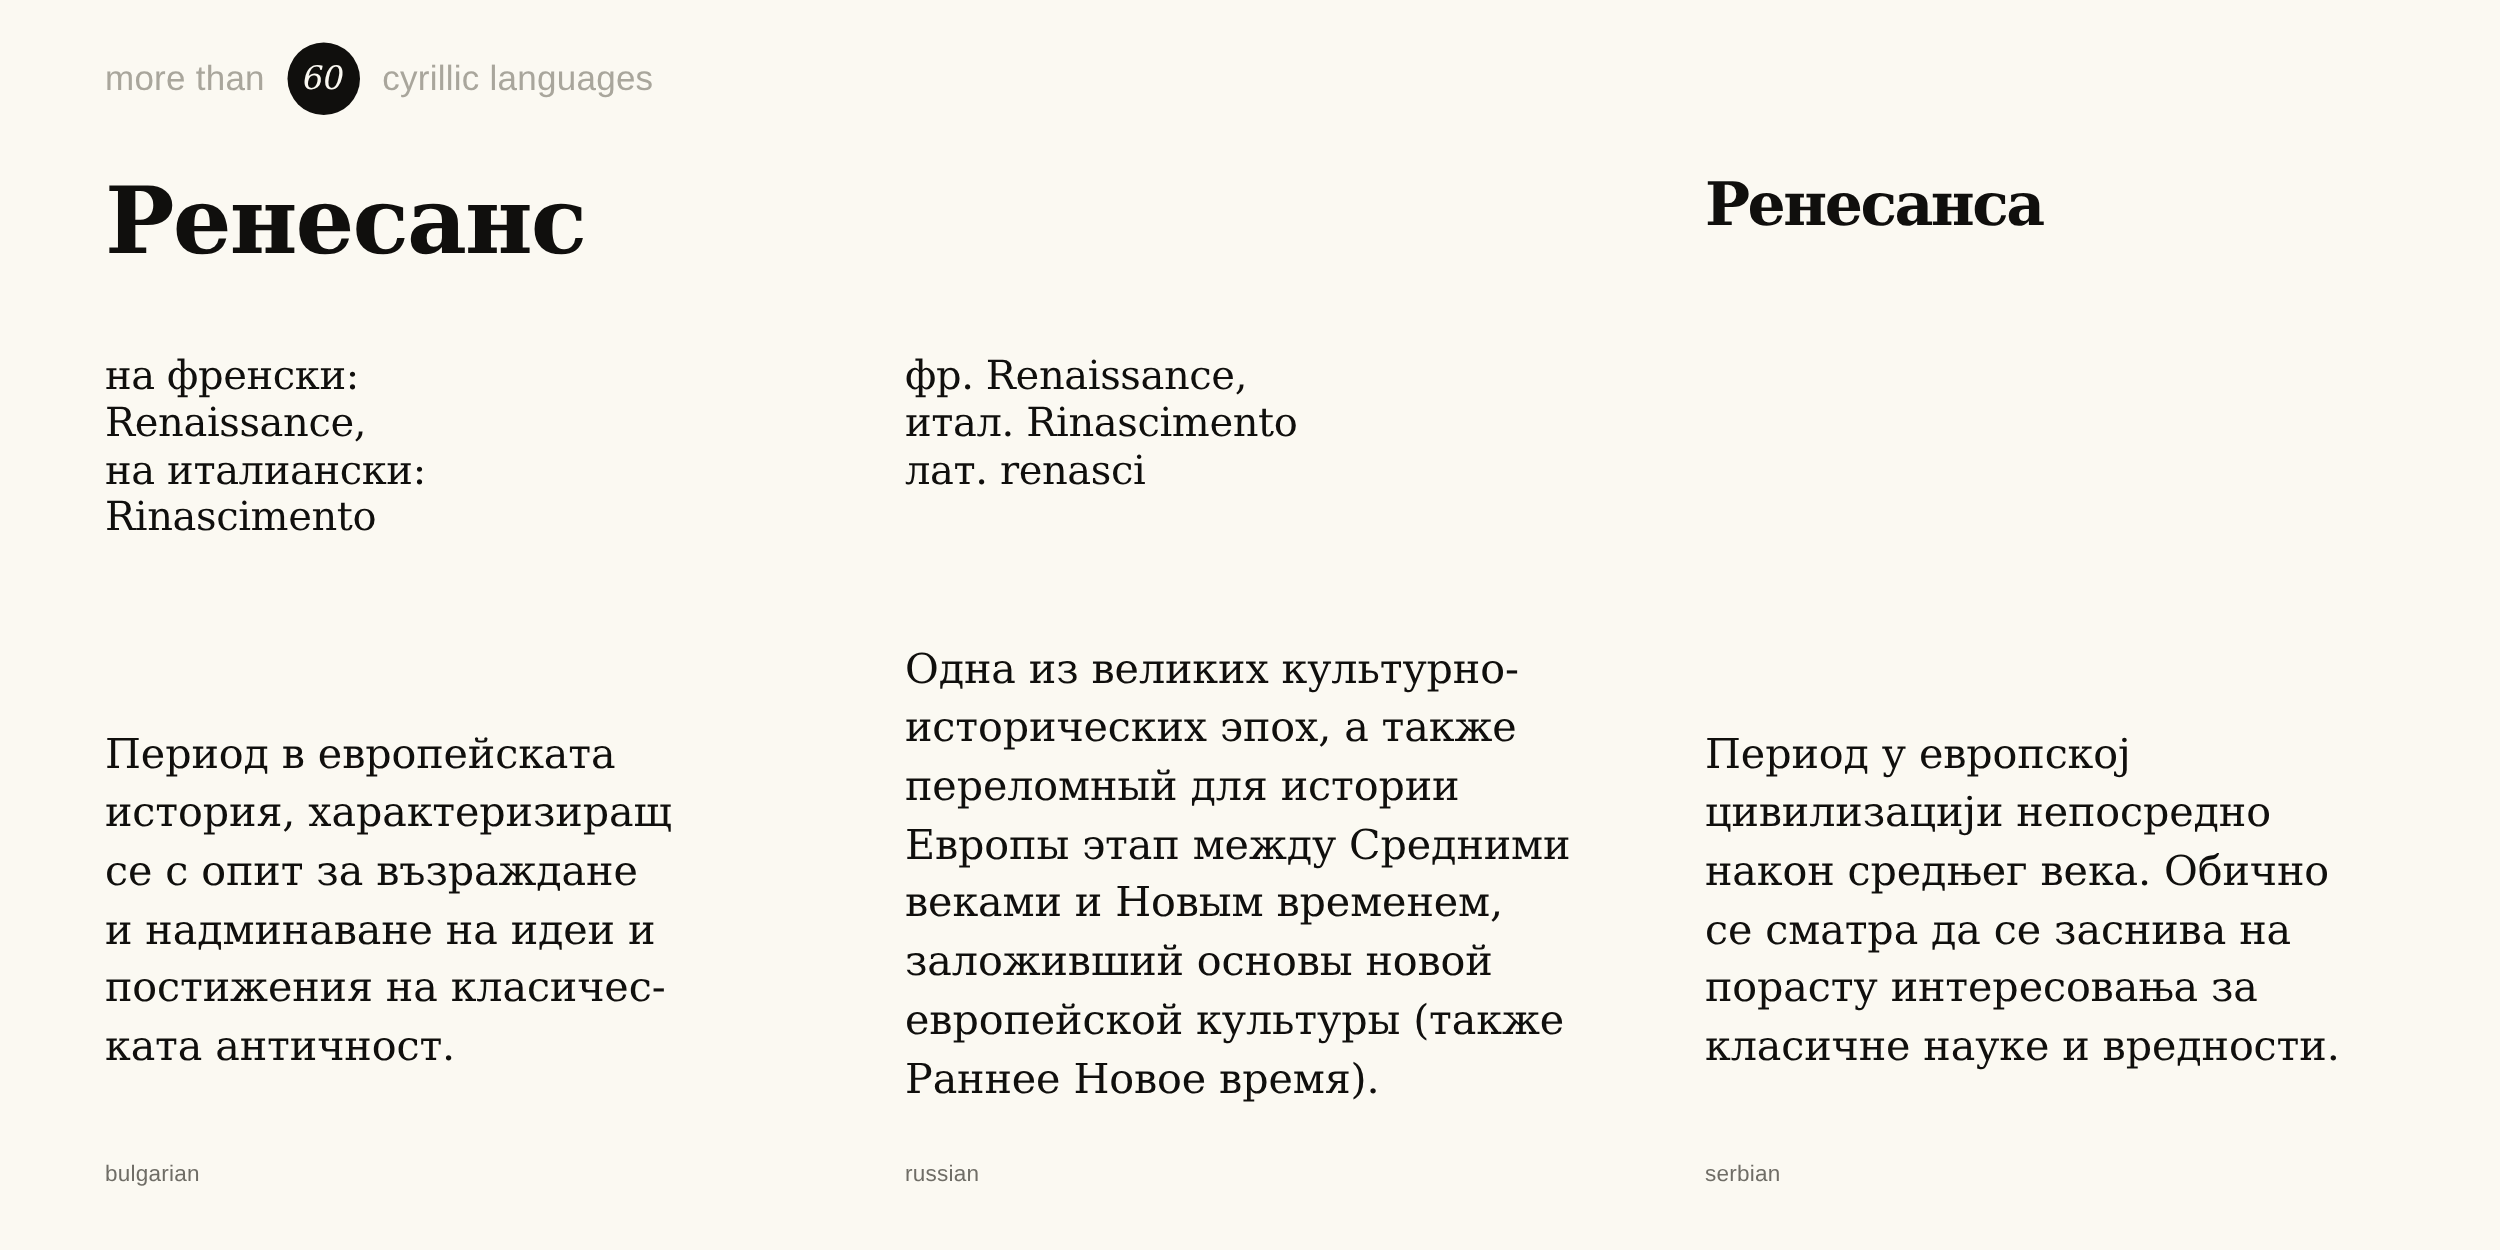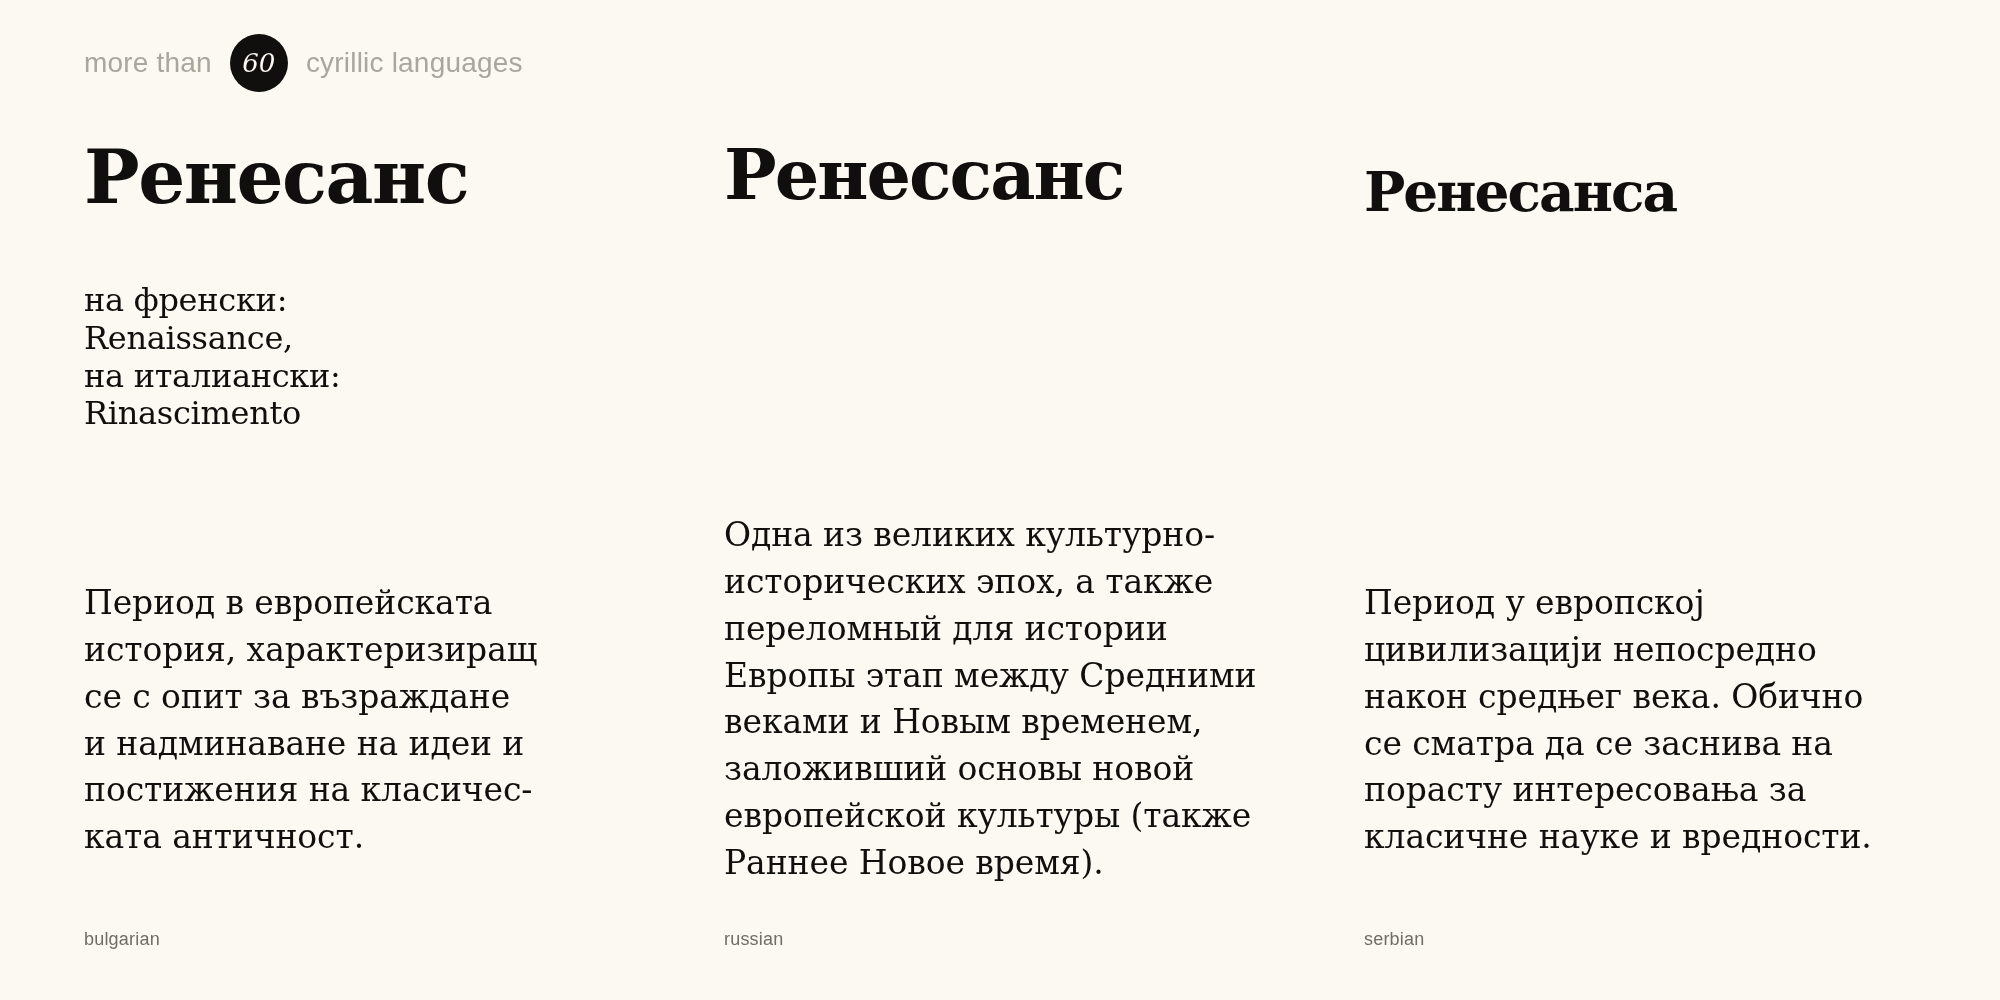--- a/index.html
+++ b/index.html
@@ -76,21 +76,21 @@
     line-height: 1;
     color: #100f0d;
     letter-spacing: -1.5px;
     white-space: nowrap;
     margin: 0;
     height: 110px;
     display: flex;
     align-items: flex-start;
   }
   .headline.wide { font-size: 70px; letter-spacing: -2px; }
-  .headline.widest { font-size: 55px; letter-spacing: -2px; margin-top: 24px; }
+  .headline.widest { font-size: 48px; letter-spacing: -2px; }
 
   .subhead {
     font-family: "DejaVu Serif", serif;
     font-weight: normal;
     font-size: 32px;
     line-height: 1.18;
     color: #100f0d;
     margin: 0;
     white-space: pre-line;
     letter-spacing: -0.3px;
@@ -156,22 +156,24 @@
 история, характеризиращ
 се с опит за възраждане
 и надминаване на идеи и
 постижения на класичес-
 ката античност.</p>
       </div>
       <div class="caption">bulgarian</div>
     </div>
 
     <div class="column col2">
-      <div class="slot-headline">
-        <h1 class="headline wide">Ренессанс</h1>
+      <div class="slot-sub">
+        <p class="subhead">фр. Renaissance,
+итал. Rinascimento
+лат. renasci</p>
       </div>
       <div class="slot-body">
         <p class="body-text">Одна из великих культурно-
 исторических эпох, а также
 переломный для истории
 Европы этап между Средними
 веками и Новым временем,
 заложивший основы новой
 европейской культуры (также
 Раннее Новое время).</p>

